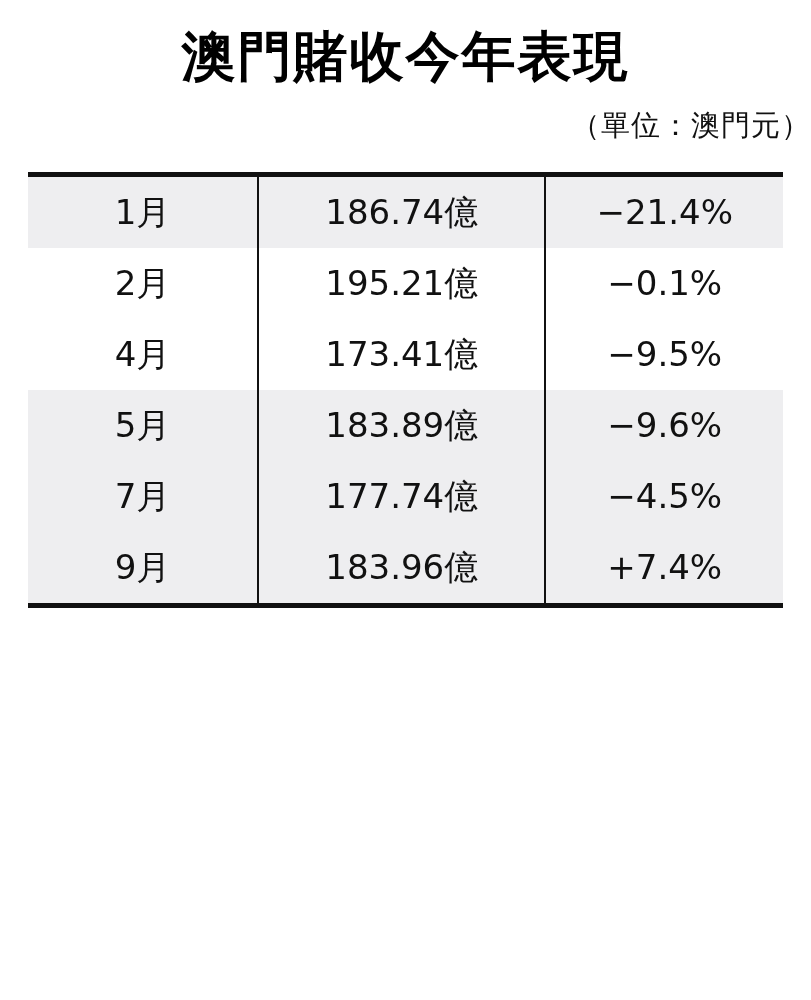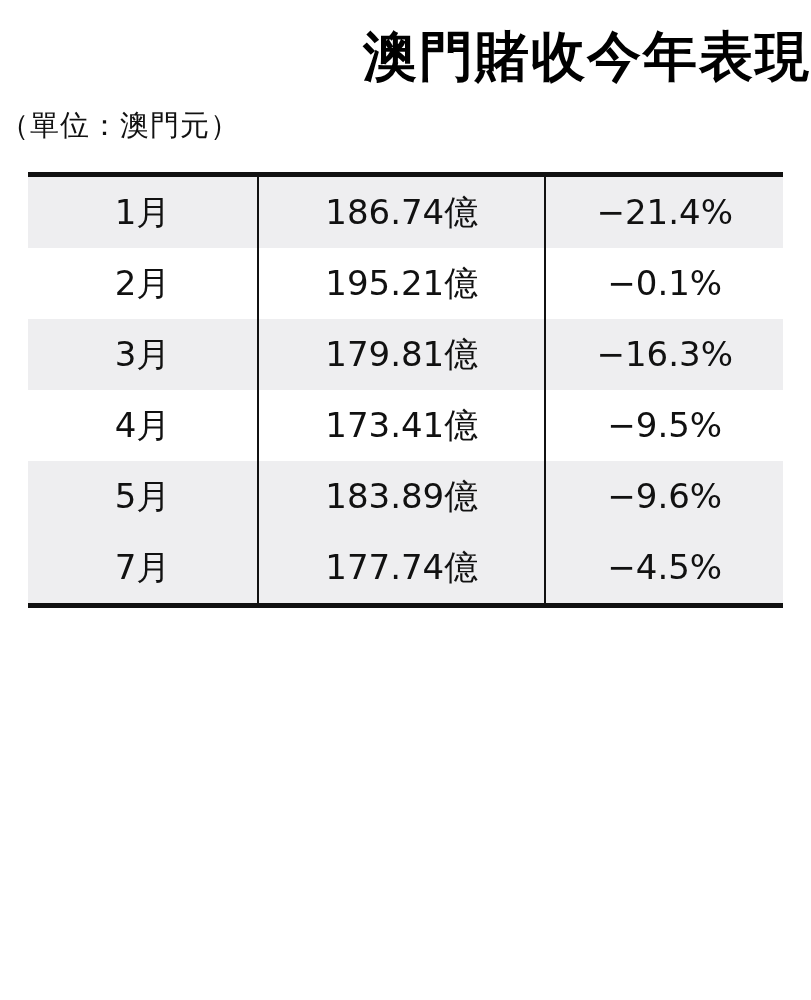--- a/index.html
+++ b/index.html
@@ -14,31 +14,31 @@
     color: #111111;
     overflow: hidden;
   }
   .page {
     position: relative;
     width: 811px;
     height: 1000px;
     box-sizing: border-box;
   }
   .title {
-    text-align: right;
+    text-align: center;
     font-size: 54px;
     font-weight: 700;
     letter-spacing: 2px;
     color: #000000;
     margin-top: 26px;
     line-height: 1.15;
     font-family: "DejaVu Sans", "Liberation Sans", sans-serif;
   }
   .subtitle {
-    text-align: left;
+    text-align: right;
     font-size: 29px;
     font-weight: 400;
     color: #111111;
     margin-top: 18px;
     letter-spacing: 1px;
     font-family: "DejaVu Sans", "Liberation Sans", sans-serif;
   }
   .table-wrap {
     margin: 26px 28px 0 28px;
     border-top: 5px solid #111111;
@@ -112,31 +112,20 @@
               <span class="cell-inner">2月</span>
             </td>
           <td class="col-value">
               <span class="cell-inner">195.21億</span>
             </td>
           <td class="col-change">
               <span class="cell-inner">−0.1%</span>
             </td>
         </tr>
 
-        <tr class="alt">
-          <td class="col-month">
-              <span class="cell-inner">3月</span>
-            </td>
-          <td class="col-value">
-              <span class="cell-inner">179.81億</span>
-            </td>
-          <td class="col-change">
-              <span class="cell-inner">−16.3%</span>
-            </td>
-        </tr>
 
         <tr>
           <td class="col-month">
               <span class="cell-inner">4月</span>
             </td>
           <td class="col-value">
               <span class="cell-inner">173.41億</span>
             </td>
           <td class="col-change">
               <span class="cell-inner">−9.5%</span>
@@ -162,20 +151,31 @@
             </td>
           <td class="col-value">
               <span class="cell-inner">177.74億</span>
             </td>
           <td class="col-change">
               <span class="cell-inner">−4.5%</span>
             </td>
         </tr>
 
 
+        <tr class="alt">
+          <td class="col-month">
+              <span class="cell-inner">9月</span>
+            </td>
+          <td class="col-value">
+              <span class="cell-inner">183.96億</span>
+            </td>
+          <td class="col-change">
+              <span class="cell-inner">+7.4%</span>
+            </td>
+        </tr>
 
 
 
       </tbody>
     </table>
   </div>
 
 </div>
 
 </body></html>

